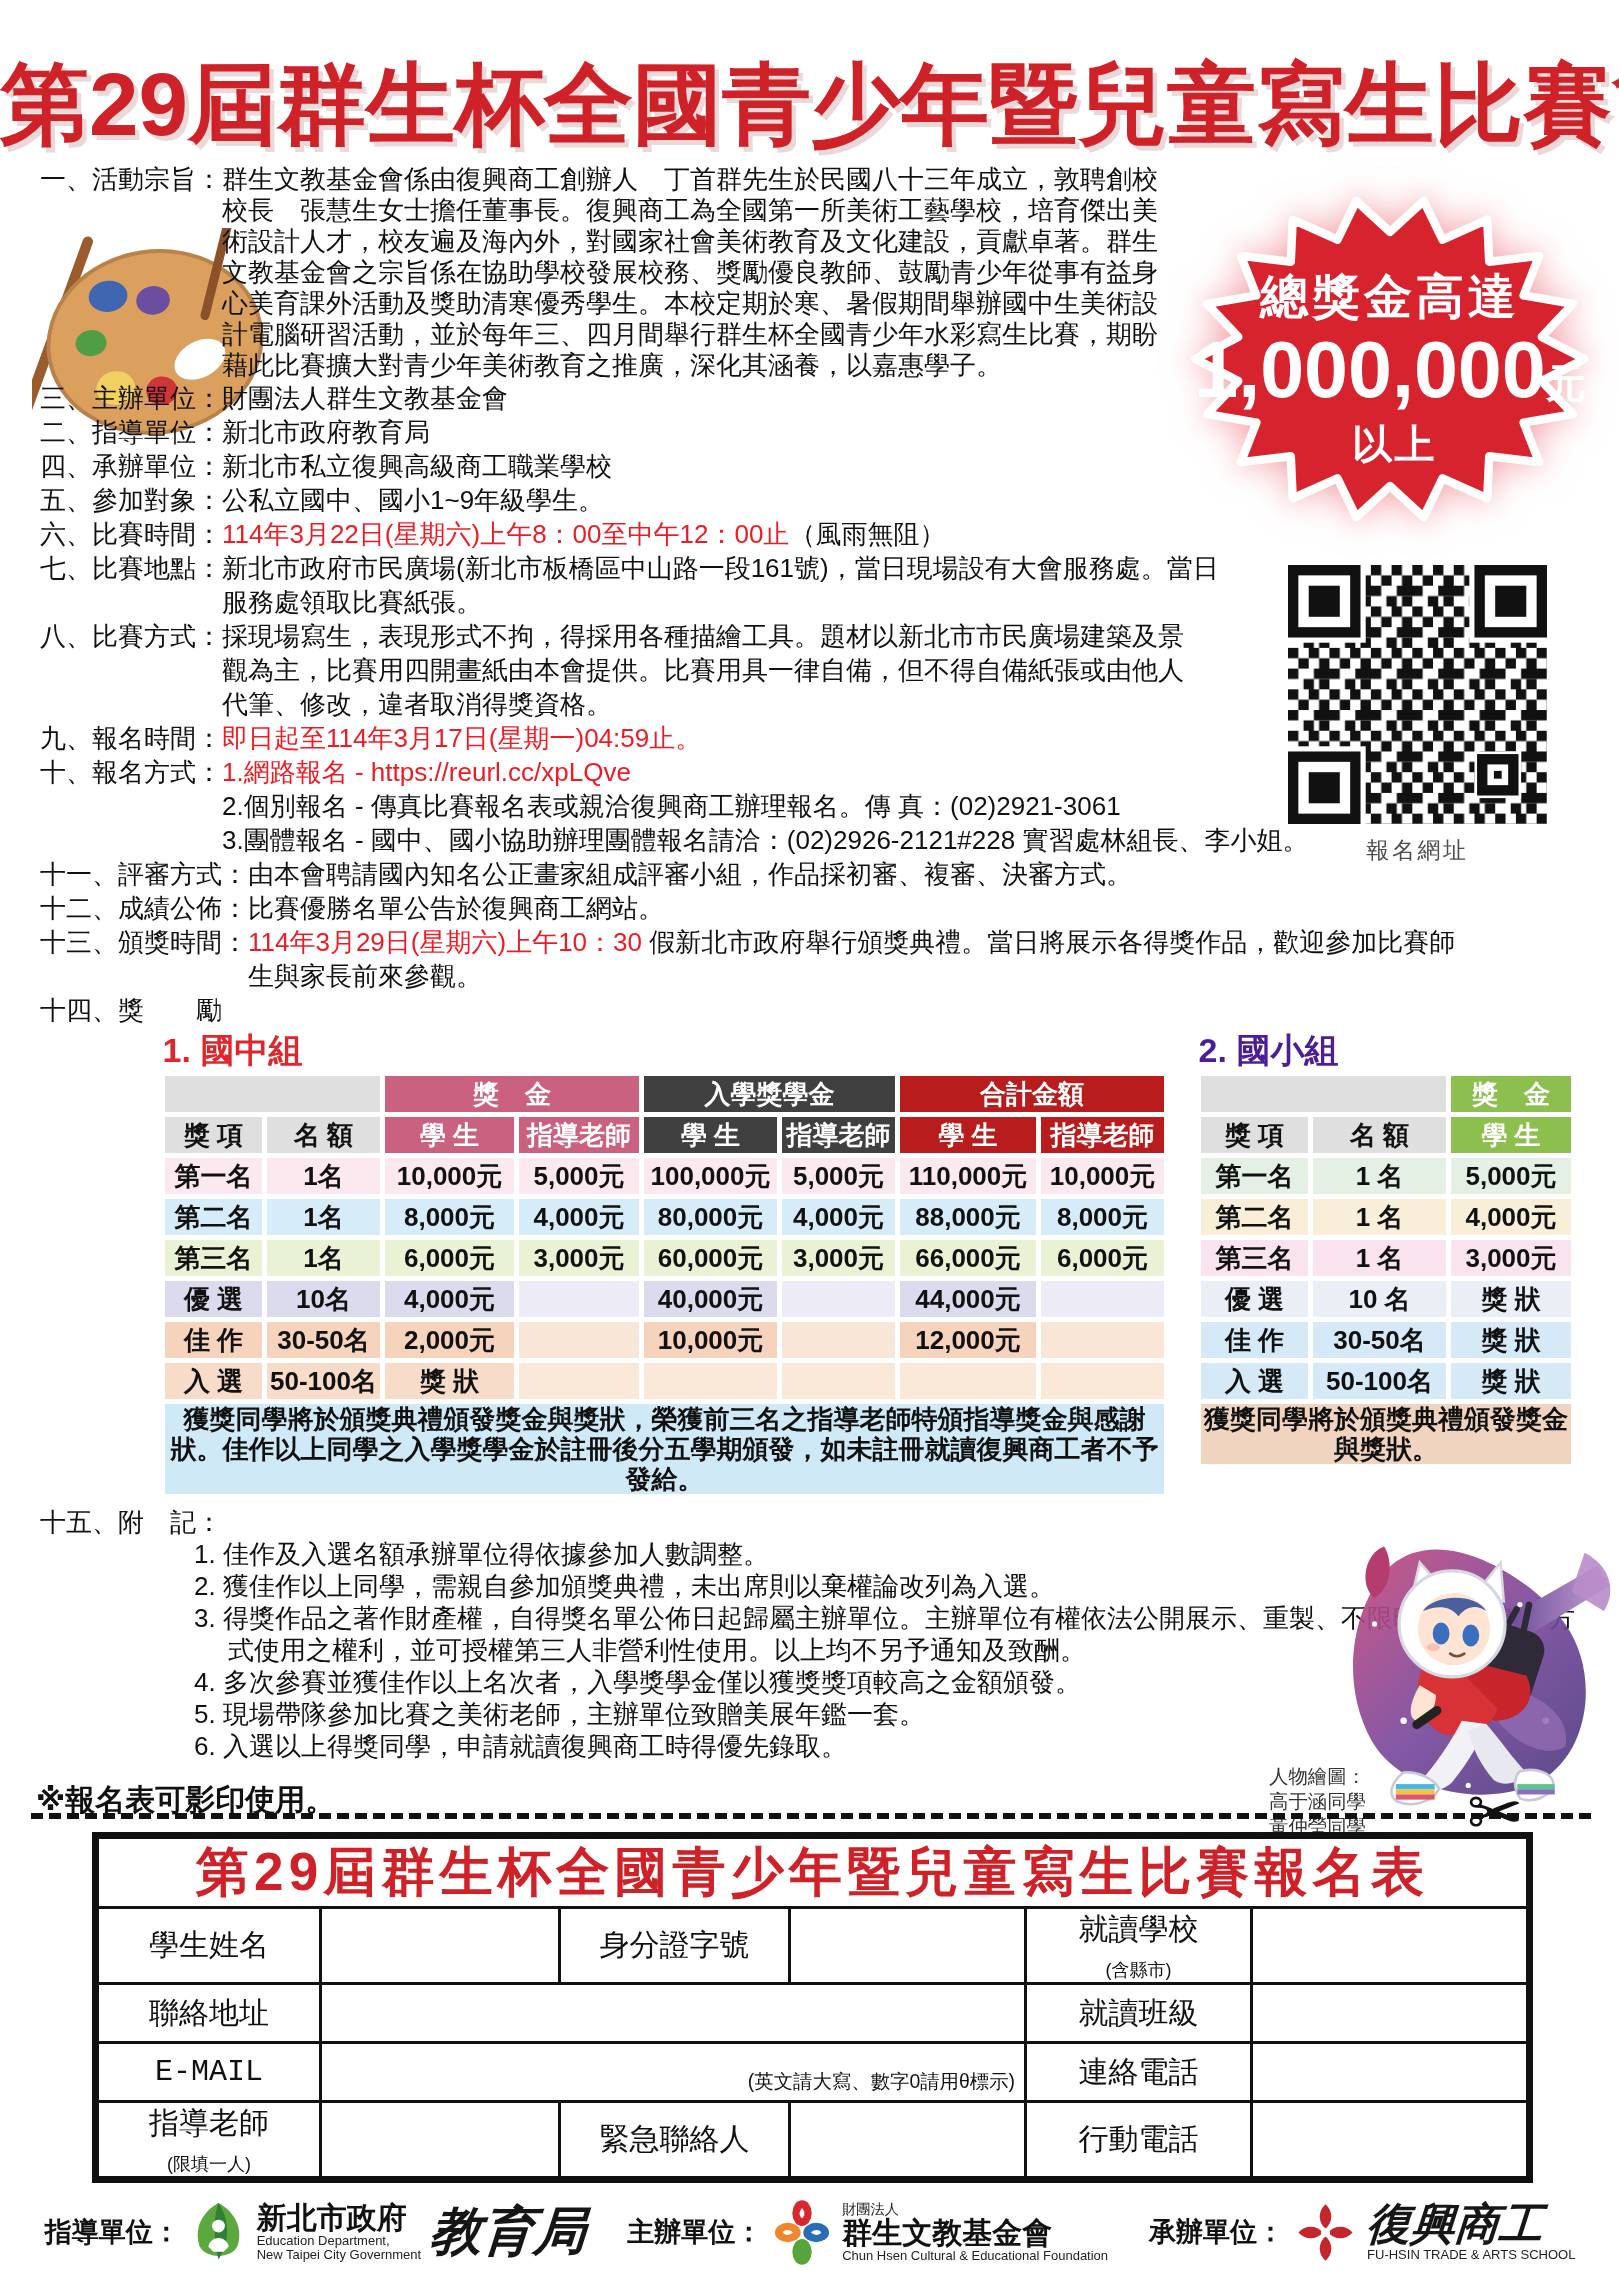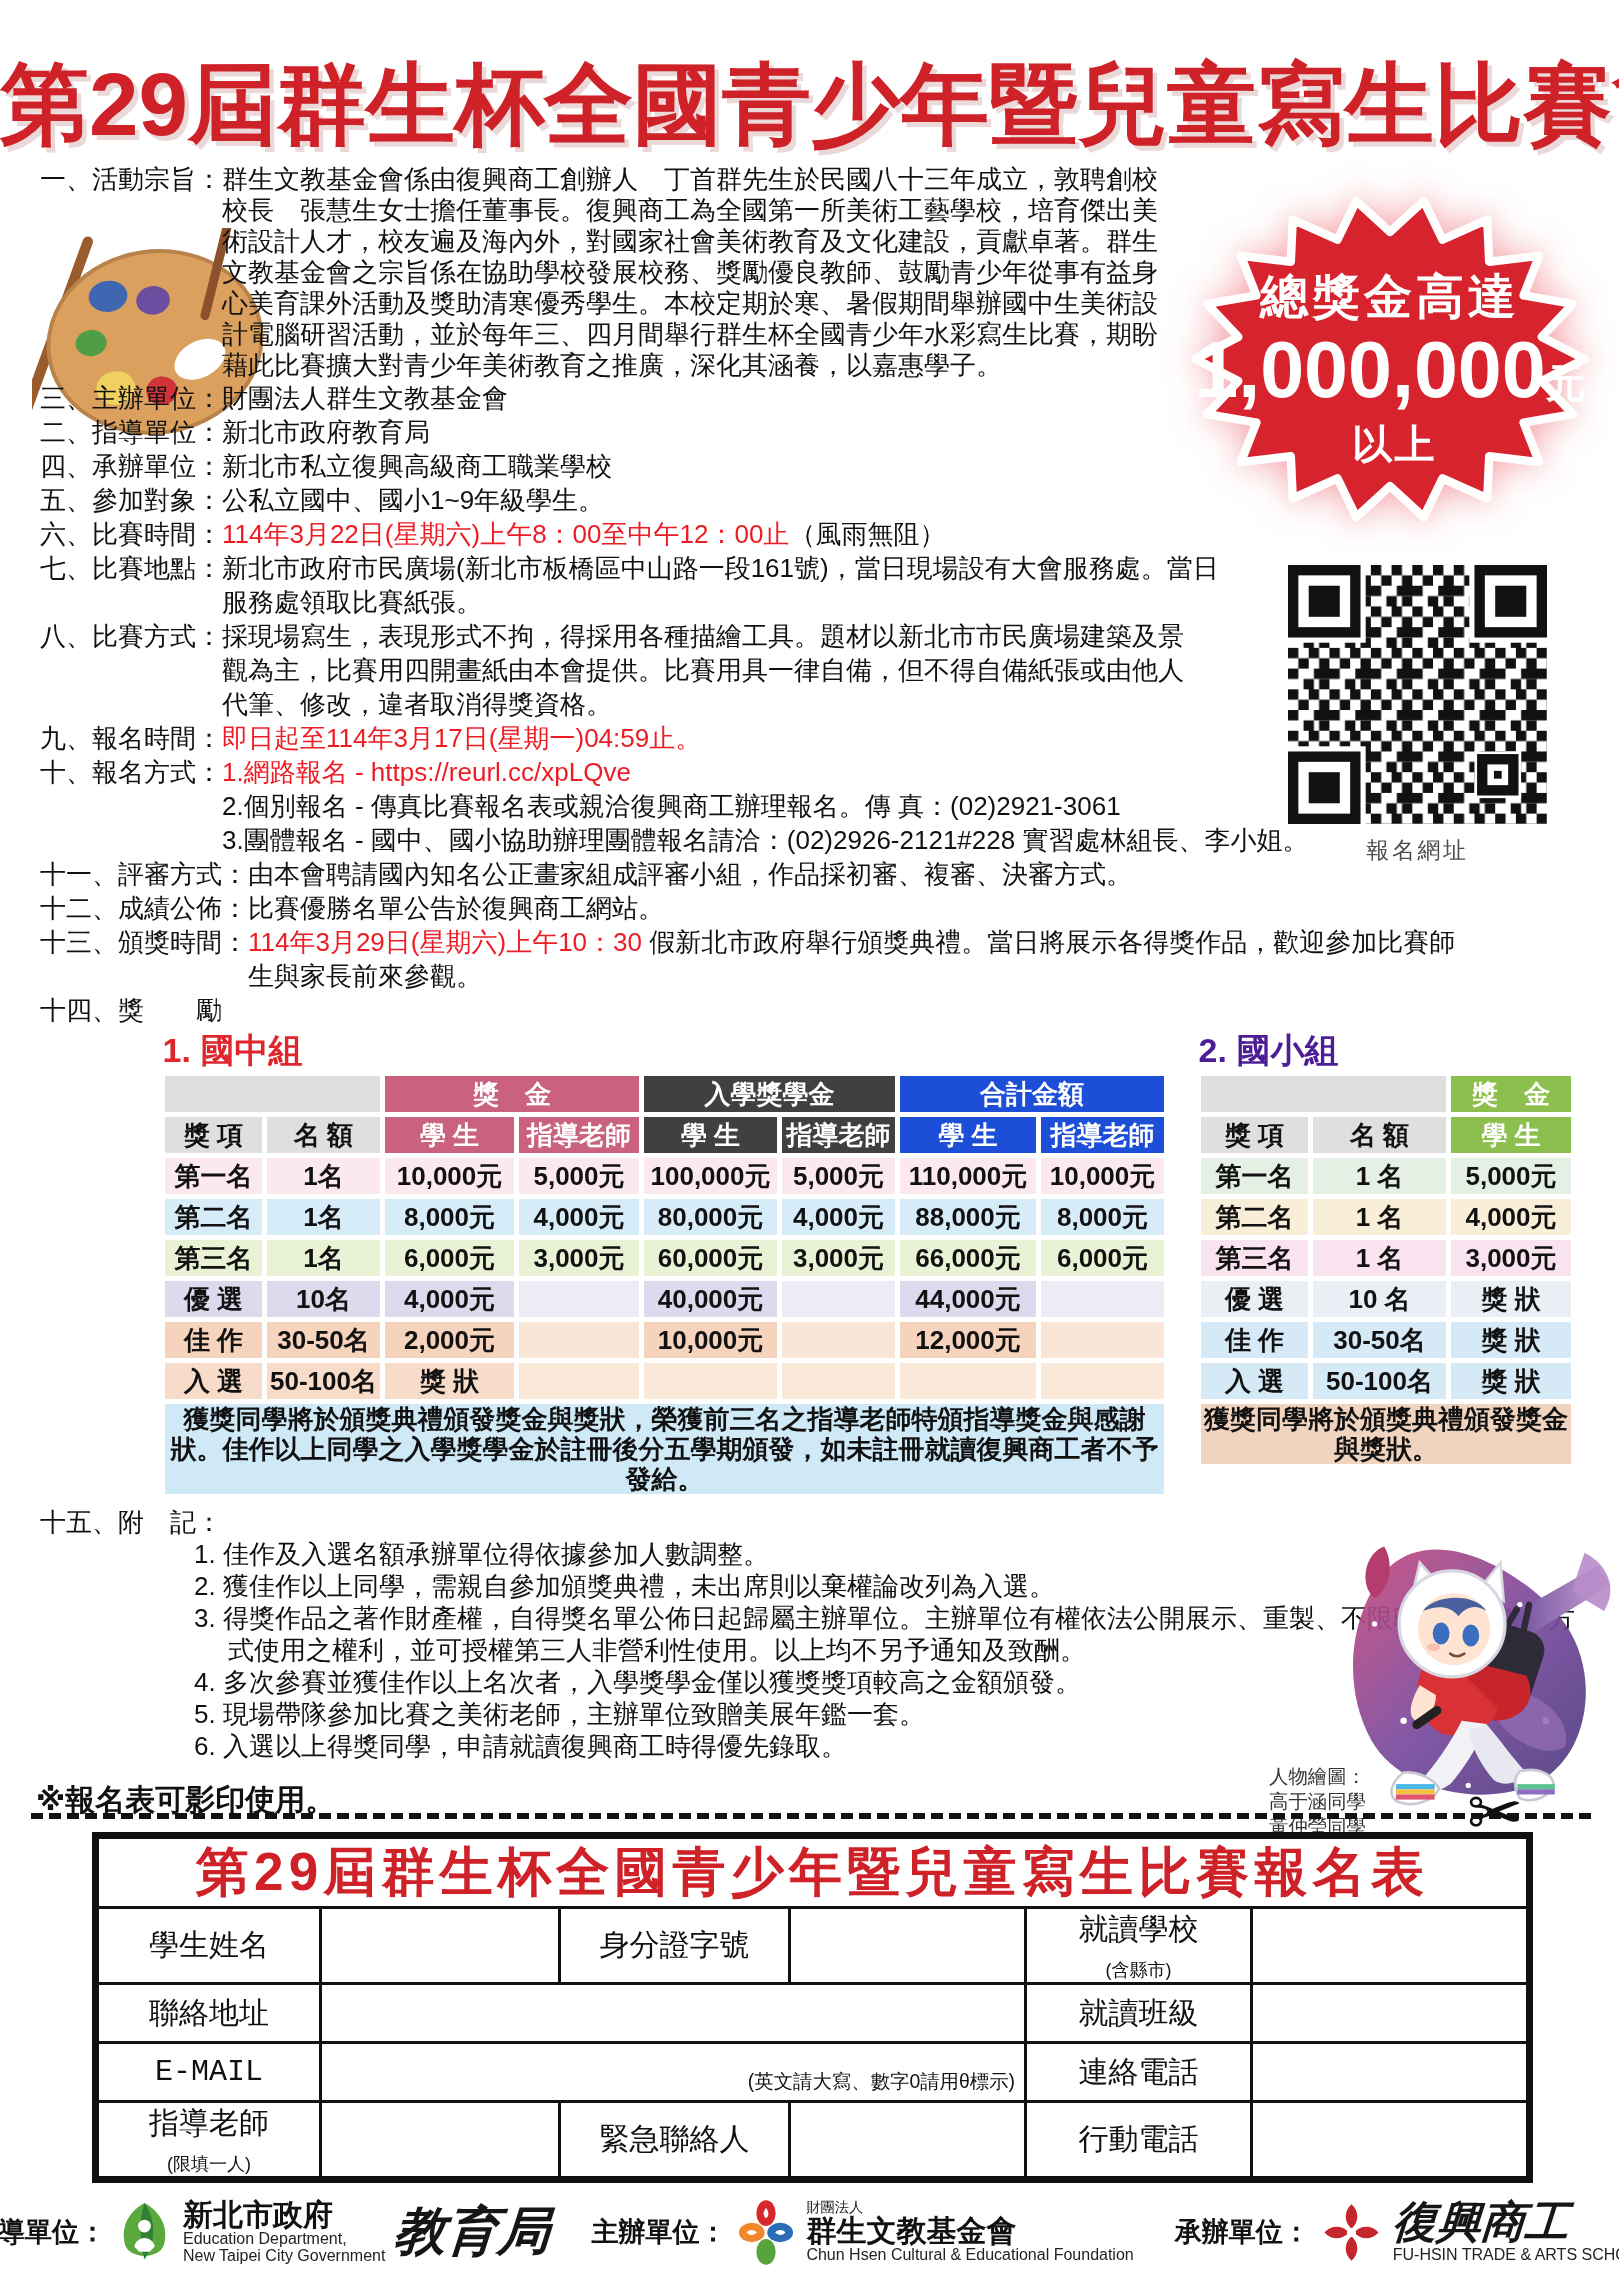--- a/index.html
+++ b/index.html
@@ -44,21 +44,21 @@
   .tables-row { display:flex; margin-left:120px; margin-top:5.2px; gap:27px; align-items:flex-start; }
   .tbl-title { font-size:34px; font-weight:700; margin:1.3px 0 3.9px 2.6px; }
   .t-junior-title { color:#e0262d; }
   .t-elem-title  { color:#4c1d95; }
   table.prize { border-collapse:separate; border-spacing:5.2px; }
   table.prize td { text-align:center; vertical-align:middle; height:36px;
     font-size:26px; font-weight:700; padding:0 2.6px; }
   .h-gray  { background:#dfdfdf; }
   .h-pink  { background:#c9617f; color:#fff; }
   .h-red   { background:#404040; color:#fff; }
-  .h-orange{ background:#1d4ed8; color:#fff; }
+  .h-orange{ background:#b91c1c; color:#fff; }
   .h-green { background:#8dbf4e; color:#fff; }
   .r1 { background:#fce8ef; } .r2 { background:#d6ecf8; } .r3 { background:#eaf2d5; }
   .r4 { background:#dcdbee; } .r4e{ background:#ecebf6; }
   .r5 { background:#f5d3bd; } .r5e{ background:#fae6d6; }
   .r6 { background:#f6dcc9; } .r6e{ background:#fae8d9; }
   .e1 { background:#e4f0e3; } .e2 { background:#f9efd8; } .e3 { background:#f9e3ef; }
   .e4 { background:#e9eff4; } .e5 { background:#d5e9f7; }
   td.note-j { background:#cfe9f7; font-weight:400; font-size:23px; line-height:30px;
     text-align:left; padding:7.8px 11.6px; height:auto; }
   td.note-e { background:#f1d4bf; font-weight:400; font-size:23px; line-height:30px;
@@ -99,21 +99,21 @@
   .email-note { position:absolute; right:9px; bottom:5.2px; font-size:19.4px; }
   .mono { font-family:"Liberation Mono","DejaVu Sans Mono",monospace; }
 
   
   .footer { position:absolute; left:0; top:2197px; width:100%; display:flex;
     justify-content:center; align-items:center; gap:41px; }
   .f-unit { display:flex; align-items:center; gap:9px; }
   .f-label { font-size:27px; font-weight:700; white-space:nowrap; }
   .f-stack { display:flex; flex-direction:column; line-height:1.06; }
   .f-org { font-size:30px; font-weight:900; white-space:nowrap; }
-  .f-en { font-size:16px; color:#222; white-space:nowrap; }
+  .f-en { font-size:13px; color:#222; white-space:nowrap; }
   .f-pre { font-size:14.2px; color:#222; }
   .callig { font-family:"Liberation Serif","DejaVu Serif",serif; font-weight:900;
     font-style:italic; font-size:52px; transform:skewX(-4deg); white-space:nowrap; color:#161616;}
   .callig.small { font-size:44px; }
 </style>
 </head>
 <body>
 
 <div class="doc-title">第29屆群生杯全國青少年暨兒童寫生比賽簡章</div>
 

